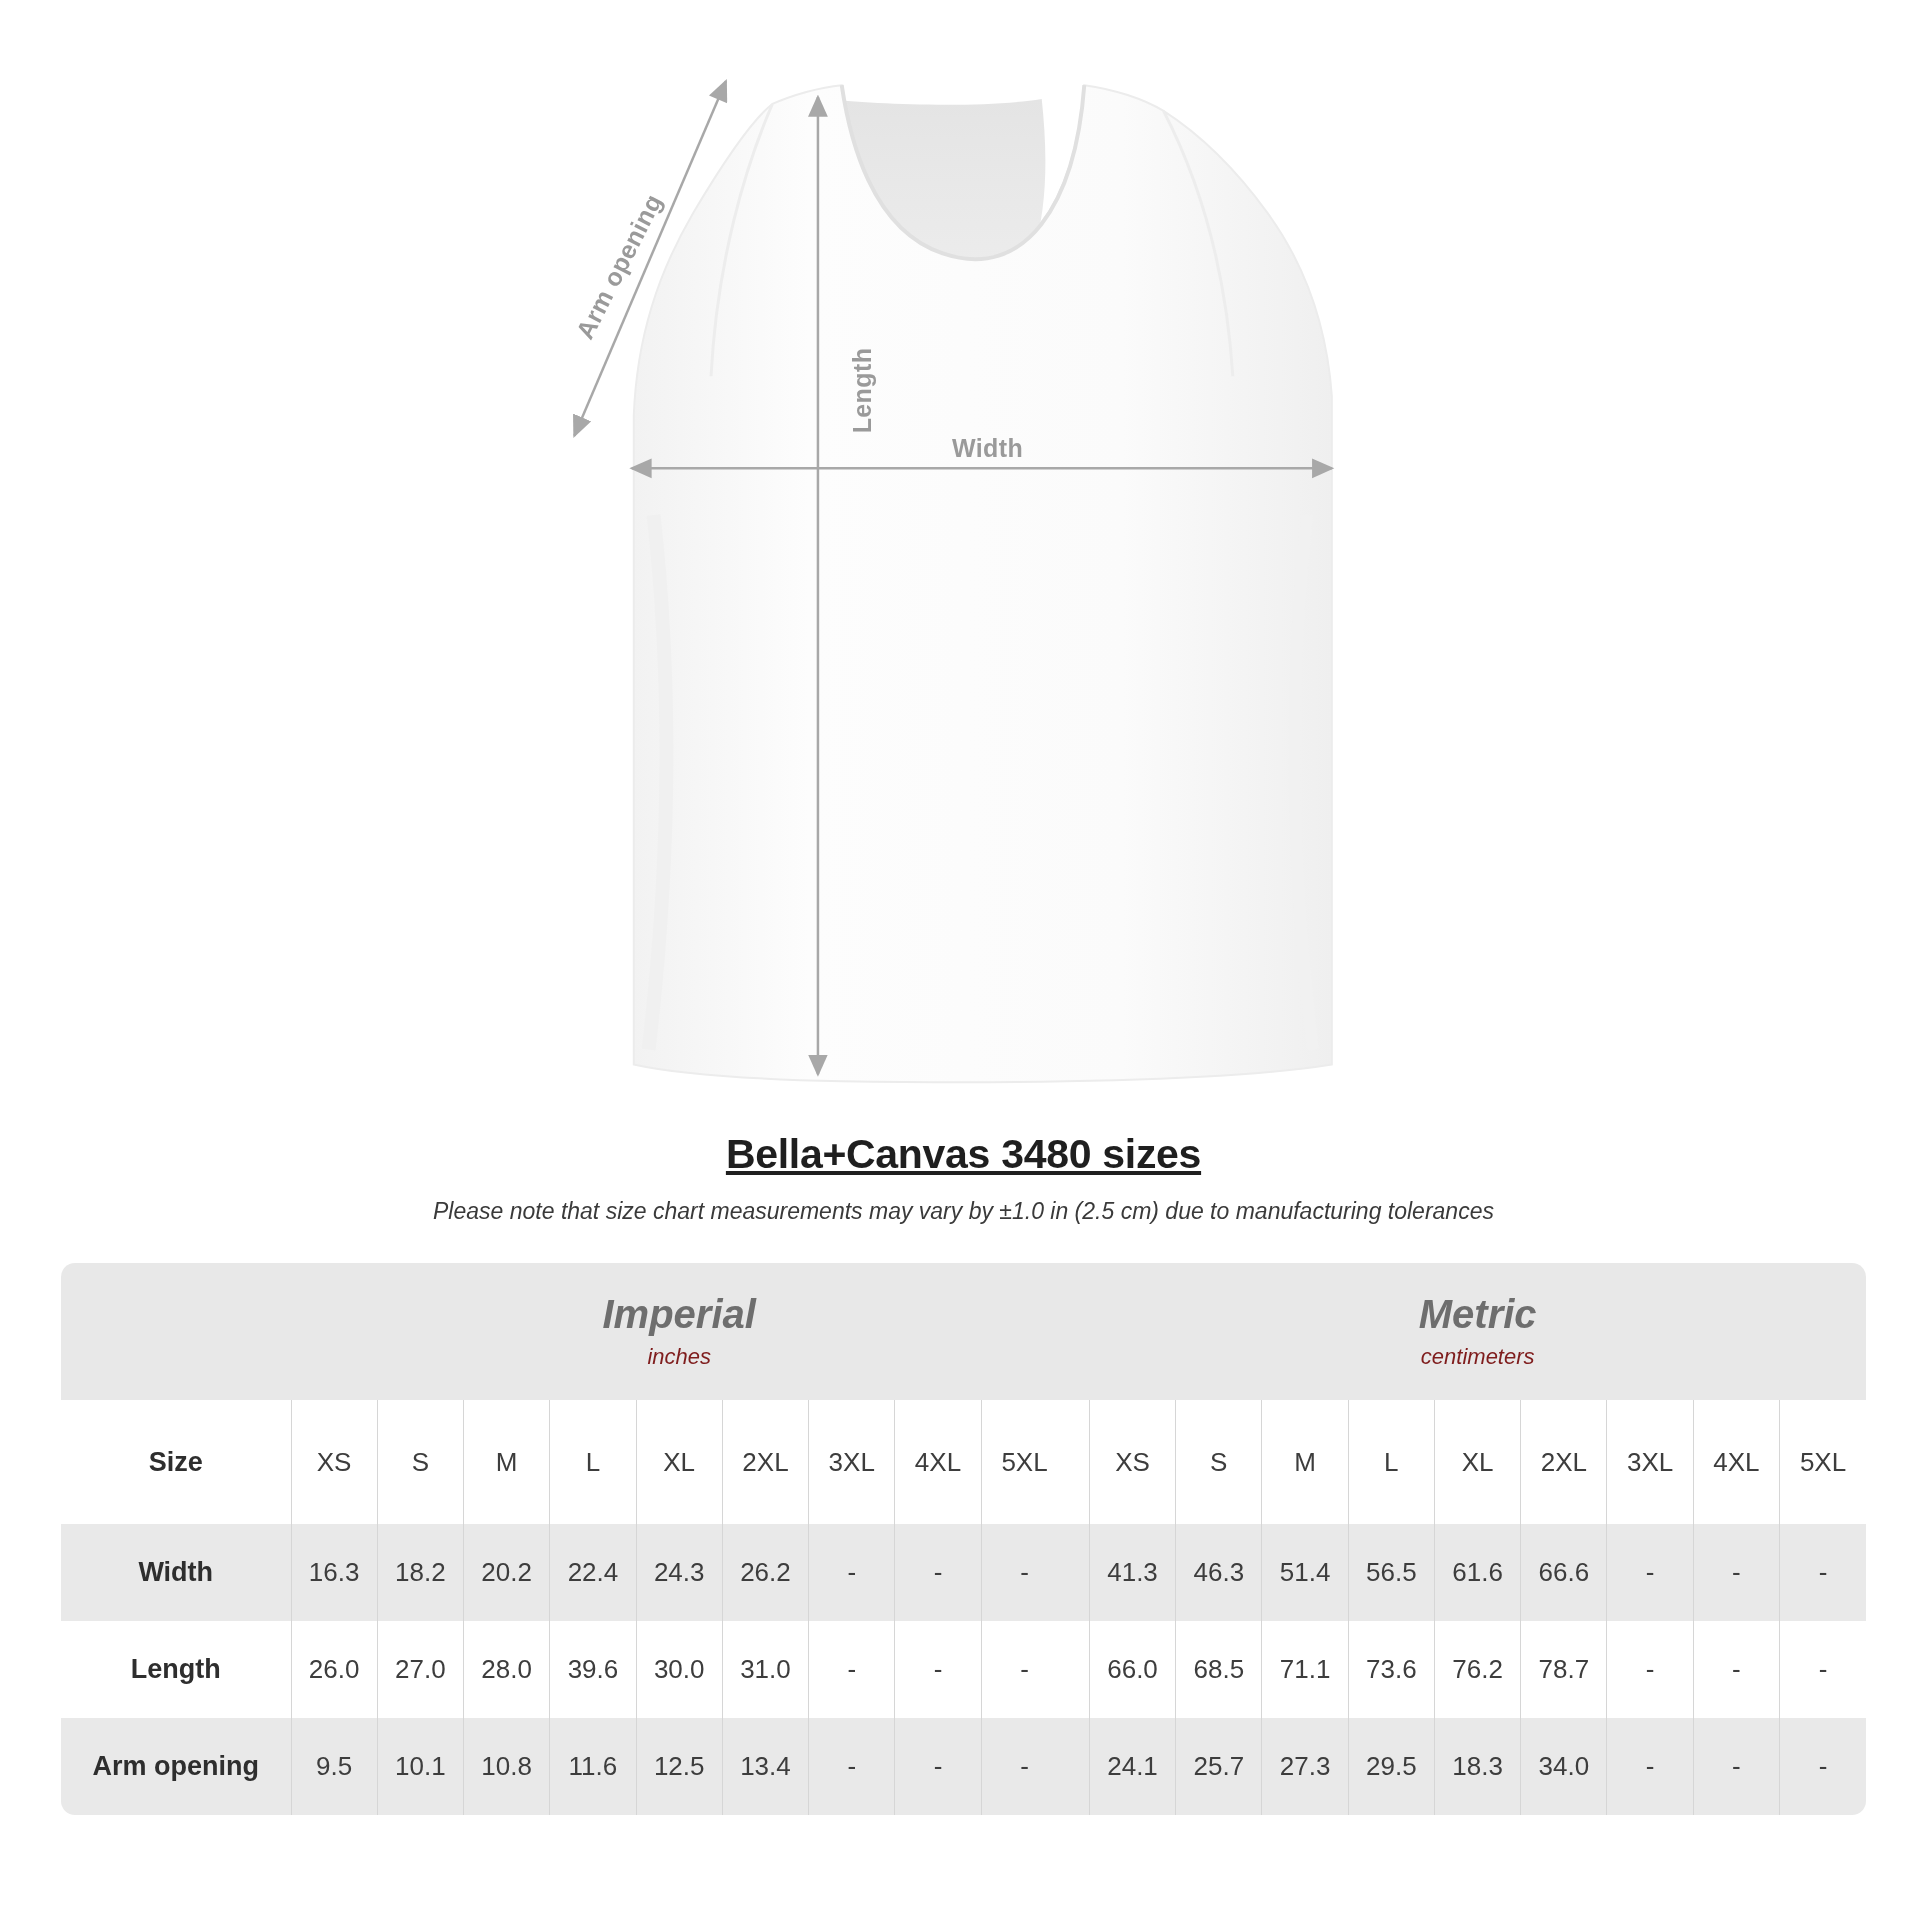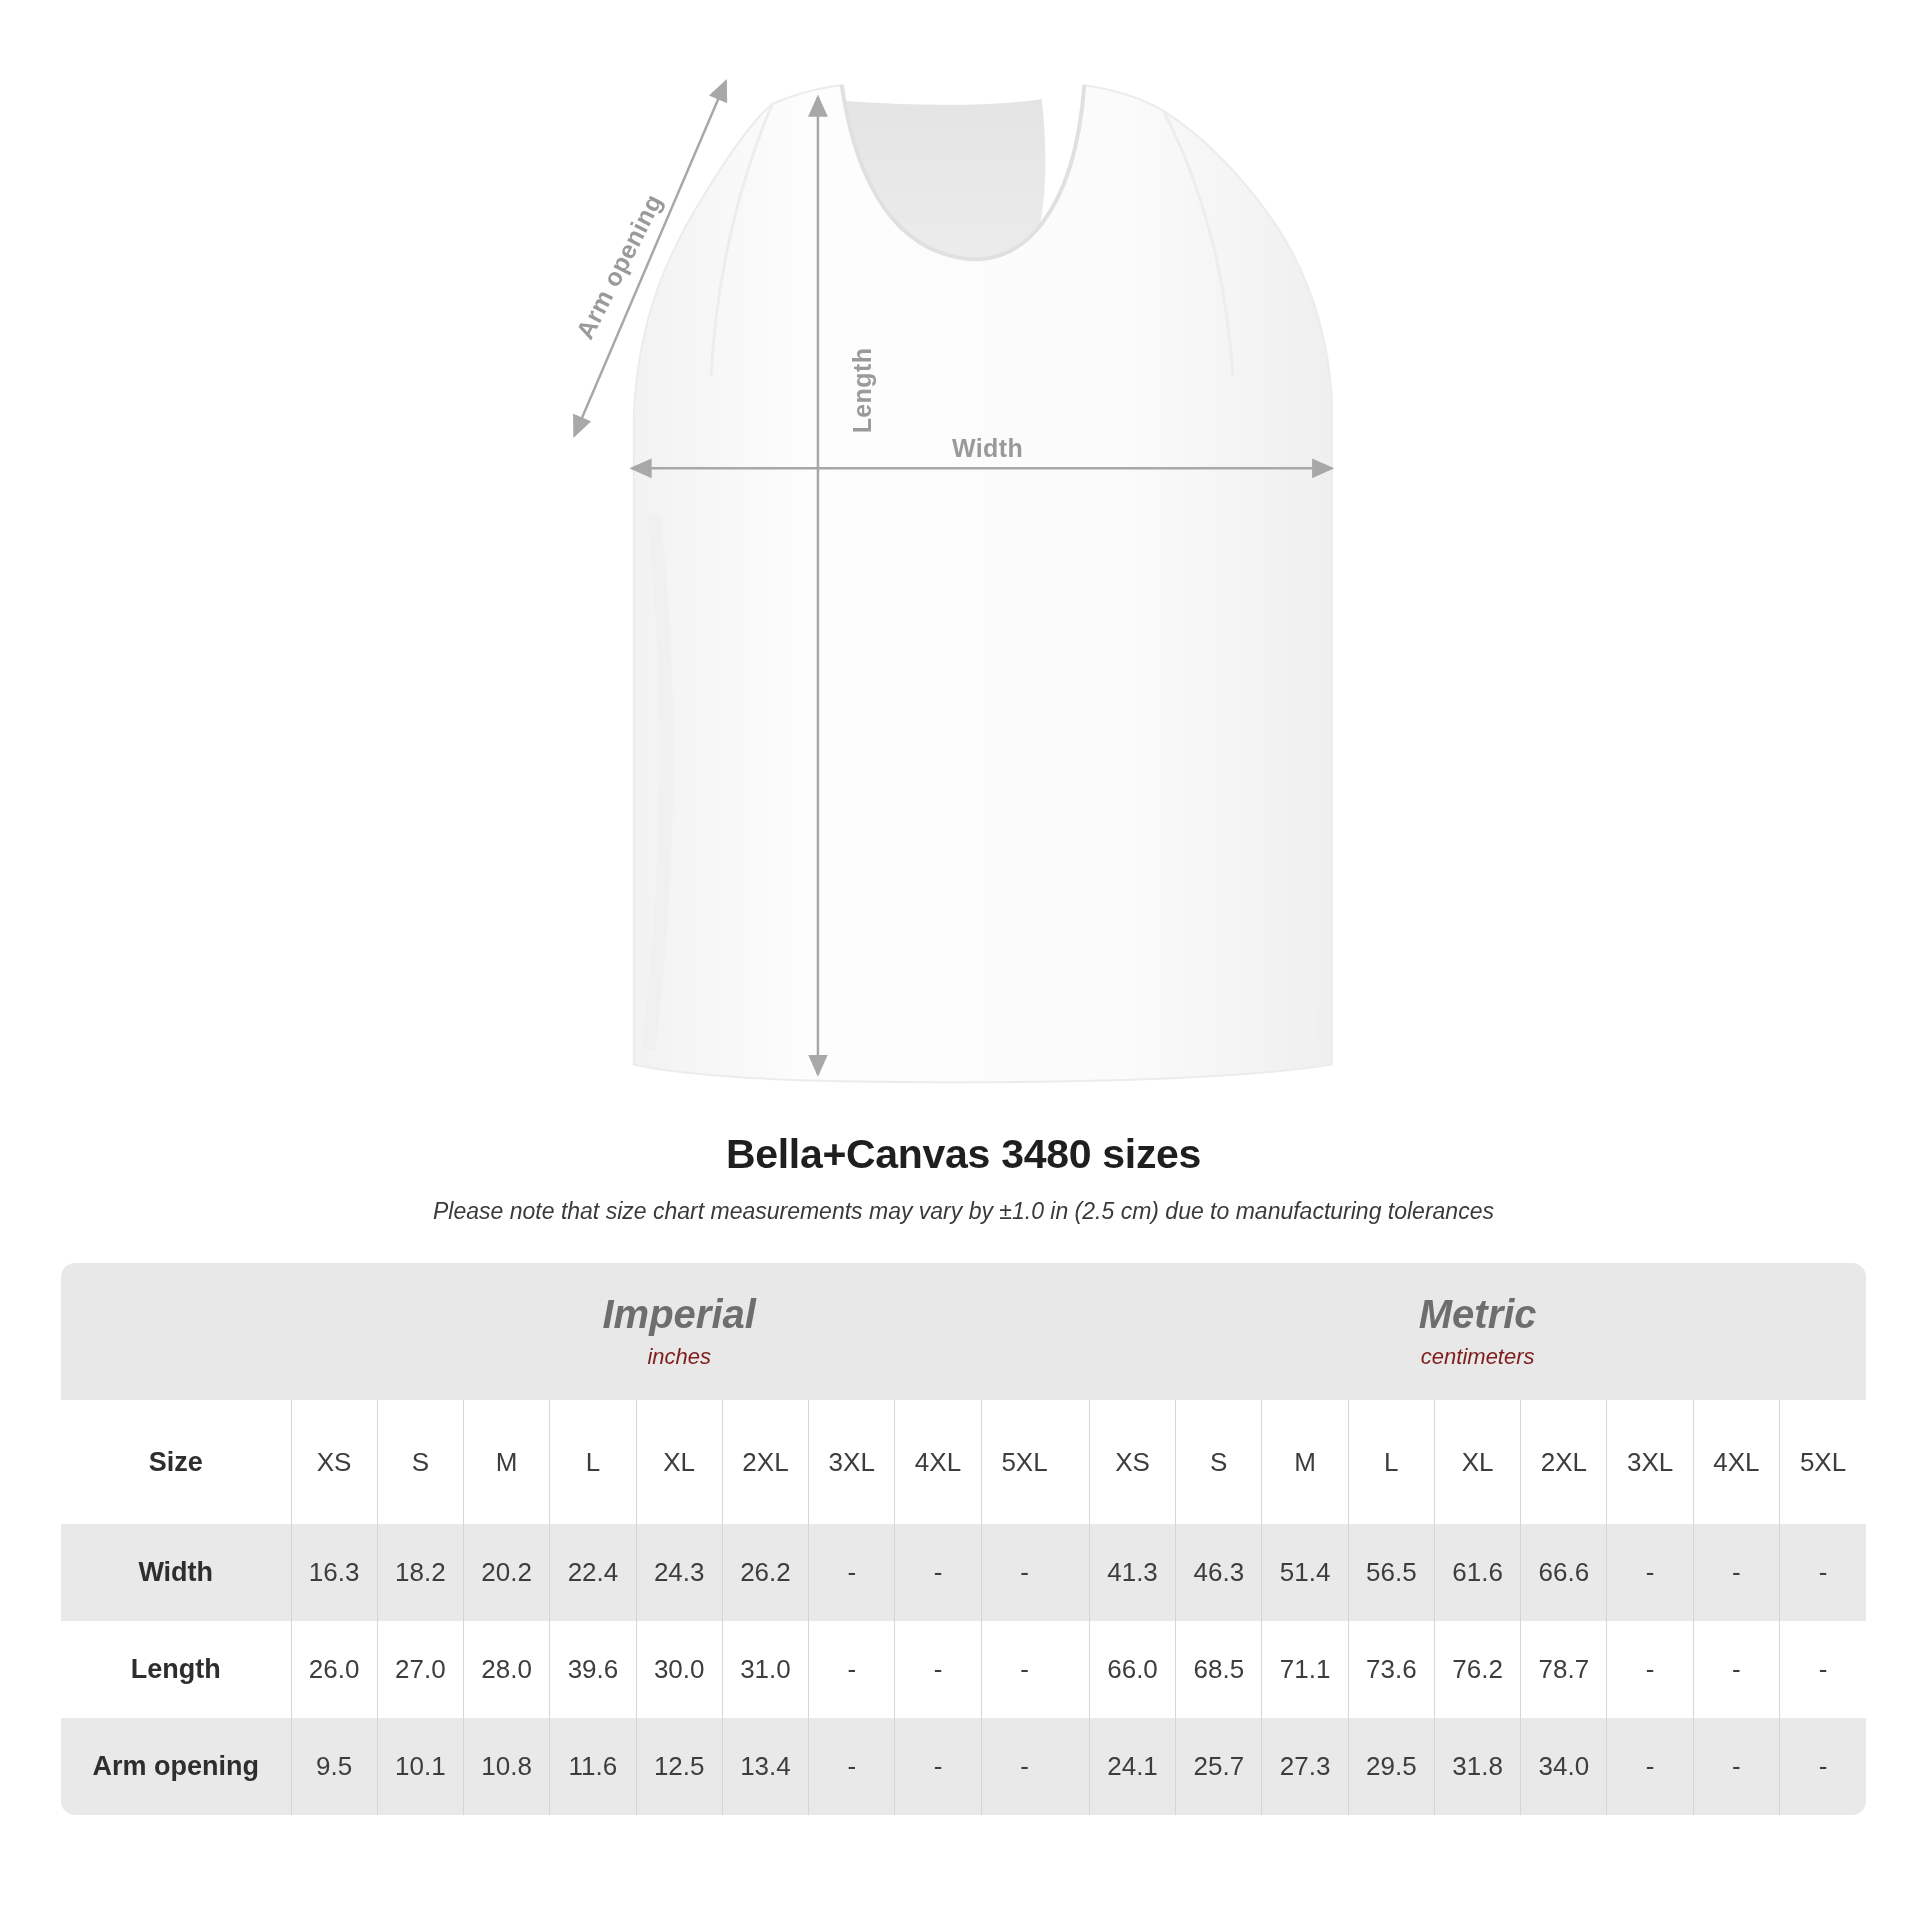--- a/index.html
+++ b/index.html
@@ -58,20 +58,21 @@
   .title-block {
     text-align: center;
     margin-top: 22px;
   }
   .chart-title {
     font-size: 41px;
     font-weight: bold;
     color: #1f1f1f;
     margin: 0;
     letter-spacing: -0.3px;
+    text-decoration: underline;
   }
   .chart-note {
     font-size: 23px;
     font-style: italic;
     color: #3a3a3a;
     margin-top: 20px;
   }
 
   
   .table-wrap {
@@ -306,21 +307,21 @@
           <td class="vline">12.5</td>
           <td class="vline">13.4</td>
           <td class="vline">-</td>
           <td class="vline">-</td>
           <td class="vline">-</td>
           <td></td>
           <td class="vline">24.1</td>
           <td class="vline">25.7</td>
           <td class="vline">27.3</td>
           <td class="vline">29.5</td>
-          <td class="vline">31.8</td>
+          <td class="vline">18.3</td>
           <td class="vline">34.0</td>
           <td class="vline">-</td>
           <td class="vline">-</td>
           <td class="vline">-</td>
         </tr>
       </tbody>
   </table>
 </div>
 
 

